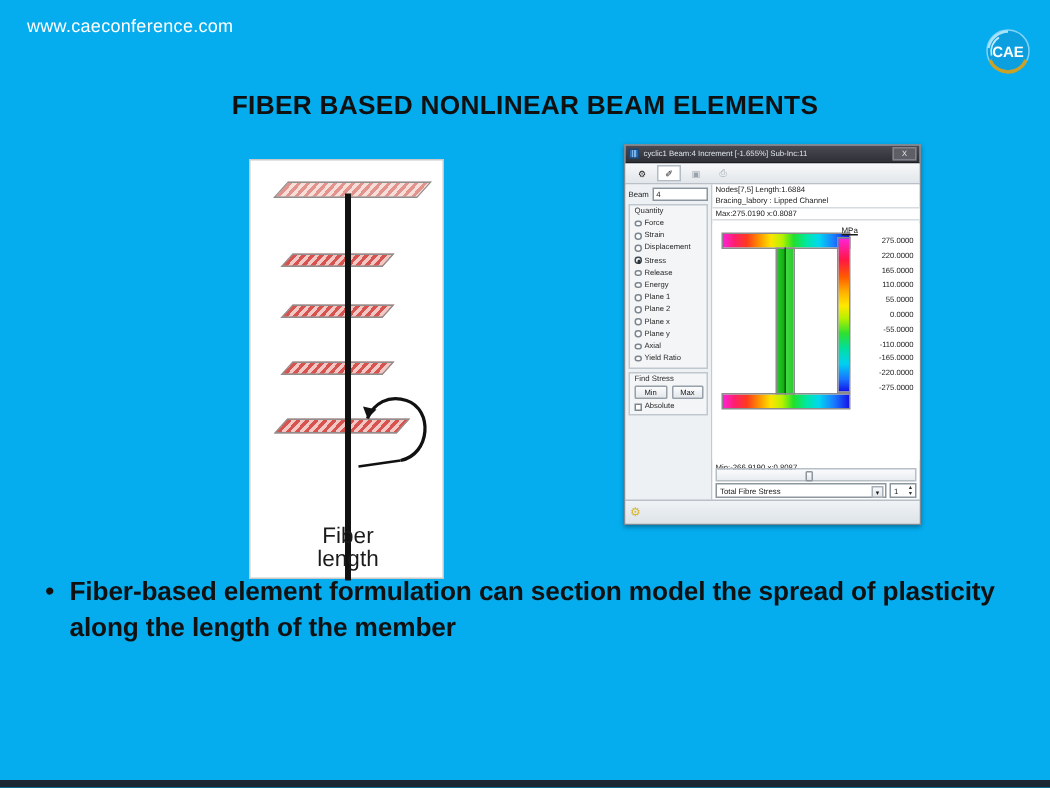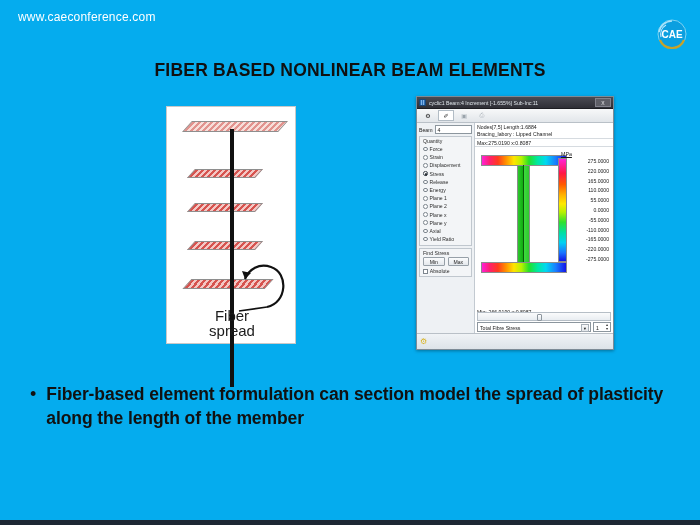--- a/index.html
+++ b/index.html
@@ -25,21 +25,21 @@
   #slide-title {
     position:absolute; left:0; top:60px; width:700px;
     text-align:center;
     font-size:17.5px; font-weight:bold; color:#101010;
     letter-spacing:.2px;
   }
 
   
   #fiber-figure {
     position:absolute; left:166px; top:106px;
-    width:130px; height:238px;
+    width:130px; height:280px;
     background:#ffffff;
     border:1px solid #c9c9c9;
   }
   .fig-inner { position:absolute; inset:0; }
   .slab {
     position:absolute;
     background:
       repeating-linear-gradient(90deg,#d6534f 0 3px,#f3c7c4 3px 6px),
       #e08f8c;
     border:1px solid #8e8e8e;
@@ -298,21 +298,21 @@
     <div class="slab" style="left:20px; top:172px; width:82px; height:10px;"></div>
     <div class="stem"></div>
     <svg width="130" height="238" style="position:absolute;left:0;top:0;" aria-hidden="true">
       <path d="M100 200 C120 196 122 166 104 160 C92 156 82 162 78 172" fill="none" stroke="#111" stroke-width="2.2"></path>
       <path d="M78 172 l-3 -8 l9 2 z" fill="#111"></path>
       <path d="M72 204 L100 200" fill="none" stroke="#111" stroke-width="1.6"></path>
     </svg>
   </div>
   <div id="fiber-caption">
     <div>Fiber</div>
-    <div>spread</div>
+    <div>length</div>
   </div>
 </div>
 
 <div id="app-window">
 
   <div id="app-titlebar">
     <div id="app-icon"></div>
     <div id="app-title-text">cyclic1 Beam:4 Increment [-1.655%] Sub-Inc:11</div>
     <div id="app-close">X</div>
   </div>

